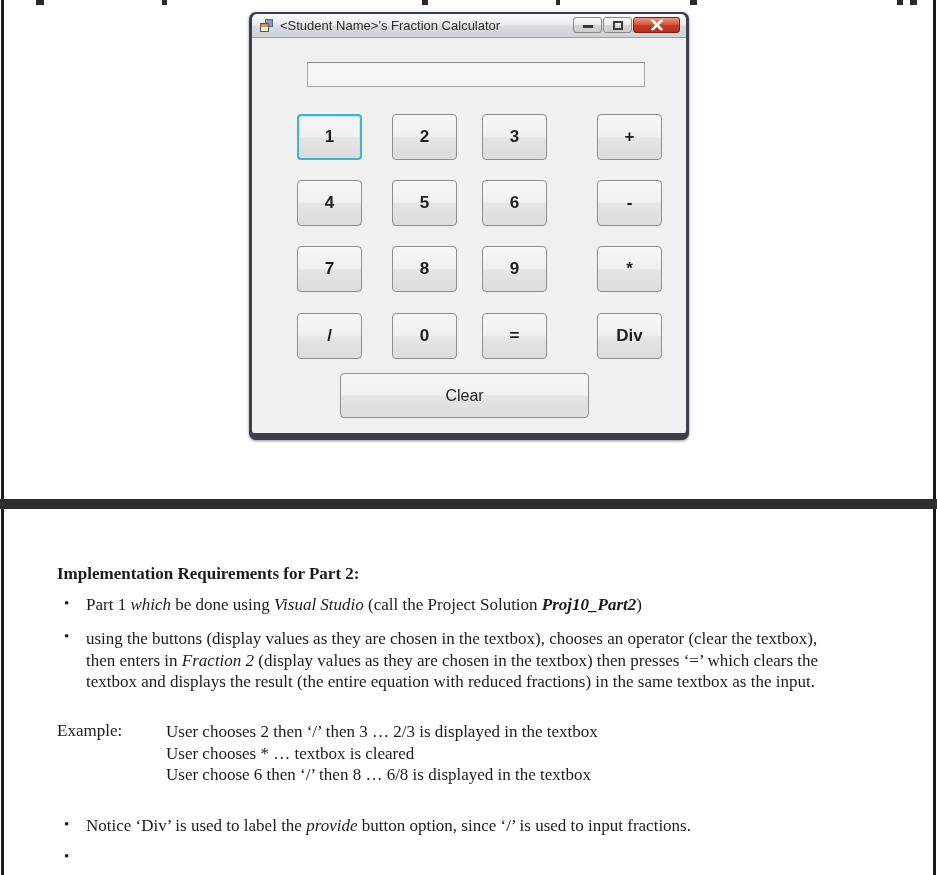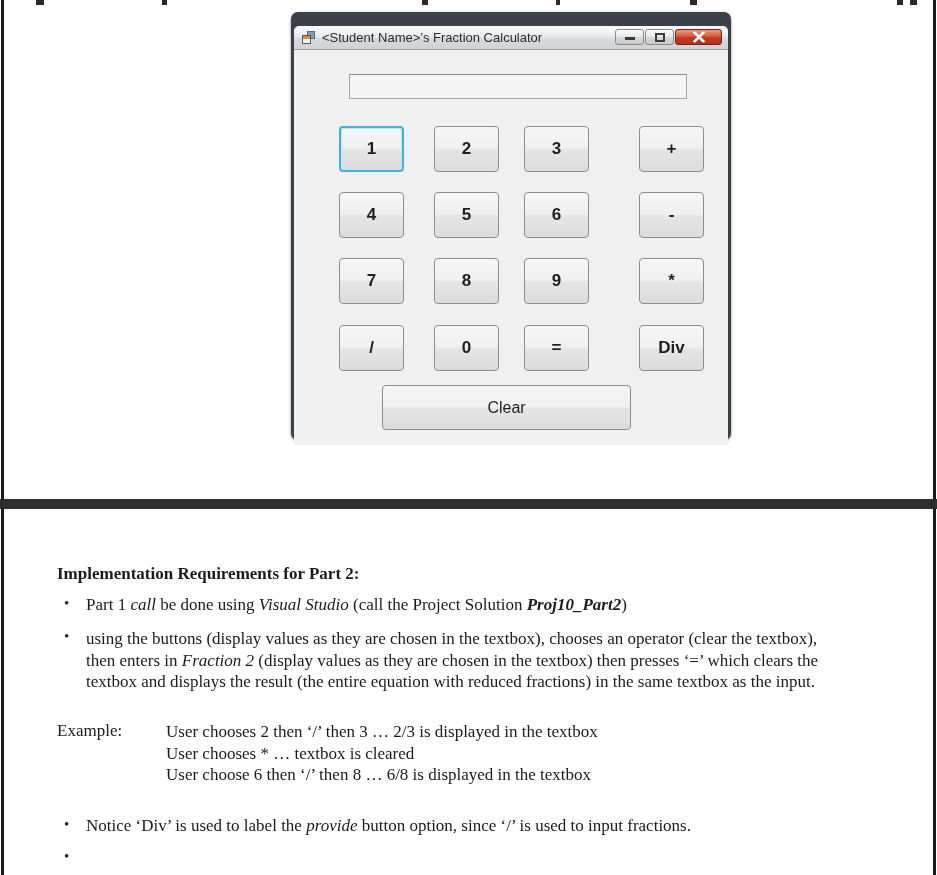--- a/index.html
+++ b/index.html
@@ -8,22 +8,22 @@
 
   
   .vrule { position:absolute; top:0; bottom:0; width:3px; background:#1a1a1a; }
   .vrule.left { left:1px; }
   .vrule.right { left:933px; }
   .hband { position:absolute; left:0; top:499px; width:937px; height:10px; background:#2e2e2e; }
   .frag { position:absolute; top:0; height:5px; background:#2a2a2a; }
 
   
   .window { position:absolute; left:249px; top:12px; width:440px; height:428px;
-            background:#3b4049; border-radius:7px; padding:14px 3px 7px 3px;
-            box-shadow:0 1px 3px rgba(0,0,0,.45);margin-left:42px; }
+            background:#3b4049; border-radius:7px; padding:2px 3px 7px 3px;
+            box-shadow:0 1px 3px rgba(0,0,0,.45); }
   .titlebar { position:relative; height:24px; border-radius:5px 5px 0 0;
               background:linear-gradient(to bottom,#fafbfc 0%,#e9ebee 45%,#d7dade 55%,#cfd2d6 100%);
               border-bottom:1px solid #9aa0a8; }
   .title-icon { position:absolute; left:8px; top:5px; width:13px; height:13px; }
   .title-icon .back { position:absolute; right:0; top:0; width:8px; height:8px;
                       background:#8898b8; border:1px solid #5a6a92; }
   .title-icon .front { position:absolute; left:0; bottom:0; width:9px; height:9px;
                        background:#f4f4f4; border:1px solid #55585e; }
   .title-icon .front::before { content:""; position:absolute; left:0; top:0; right:0; height:3px; background:#e09030; }
   .title-text { position:absolute; left:28px; top:4px; font-family:"Liberation Sans",sans-serif;
@@ -133,21 +133,21 @@
     <button class="clearbtn">Clear</button>
   </div>
 </div>
 
 <div class="doc">
 
   <div class="row heading">Implementation Requirements for Part 2:</div>
 
   <div class="row" style="left:0;top:595px;width:937px;height:22px">
     <span class="bullet-marker" style="left:64px">•</span>
-    <span class="btext"><span>Part 1 </span><span class="i">call</span><span> be done using </span><span class="i">Visual Studio</span><span> (call the Project Solution </span><span class="bi">Proj10_Part2</span><span>)</span></span>
+    <span class="btext"><span>Part 1 </span><span class="i">which</span><span> be done using </span><span class="i">Visual Studio</span><span> (call the Project Solution </span><span class="bi">Proj10_Part2</span><span>)</span></span>
   </div>
 
   <div class="row" style="left:0;top:628px;width:937px">
     <span class="bullet-marker" style="left:64px">•</span>
     <div class="lines" style="position:absolute;left:86px;top:0">
       <div><span>using the buttons (display values as they are chosen in the textbox), chooses an operator (clear the textbox),</span></div>
       <div><span>then enters in </span><span class="i">Fraction 2</span><span> (display values as they are chosen in the textbox) then presses ‘=’ which clears the</span></div>
       <div><span>textbox and displays the result (the entire equation with reduced fractions) in the same textbox as the input.</span></div>
     </div>
   </div>

